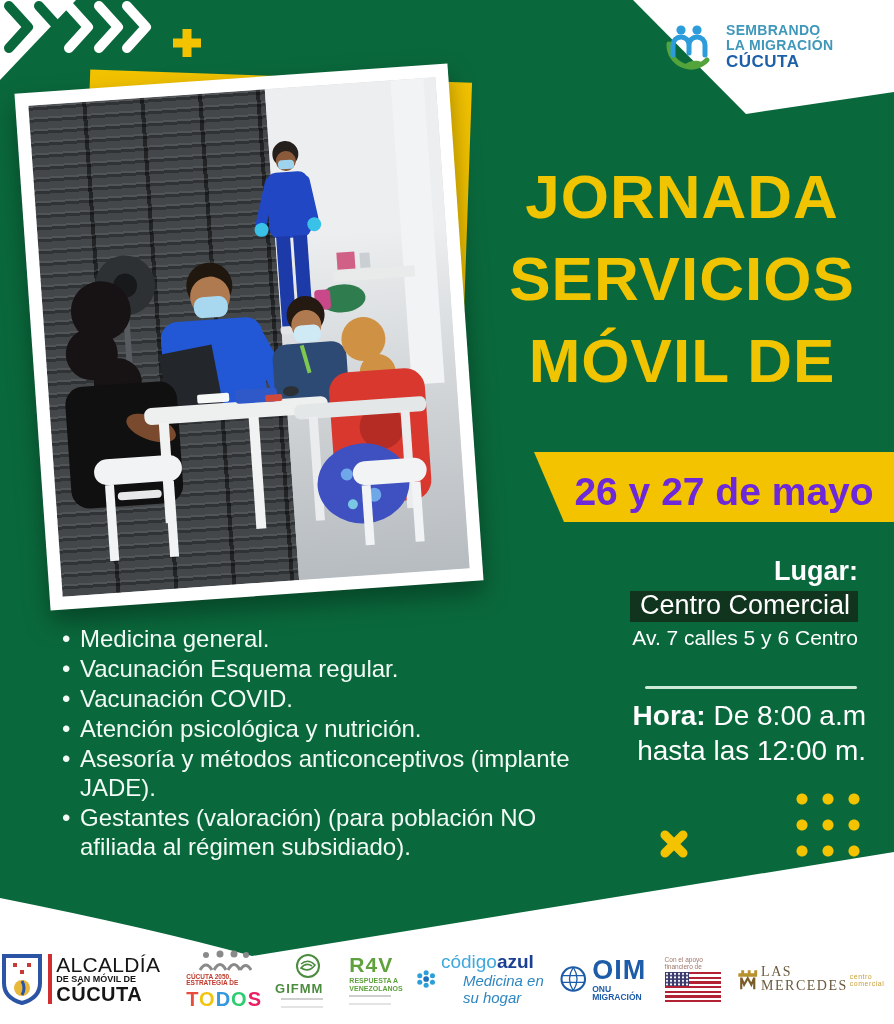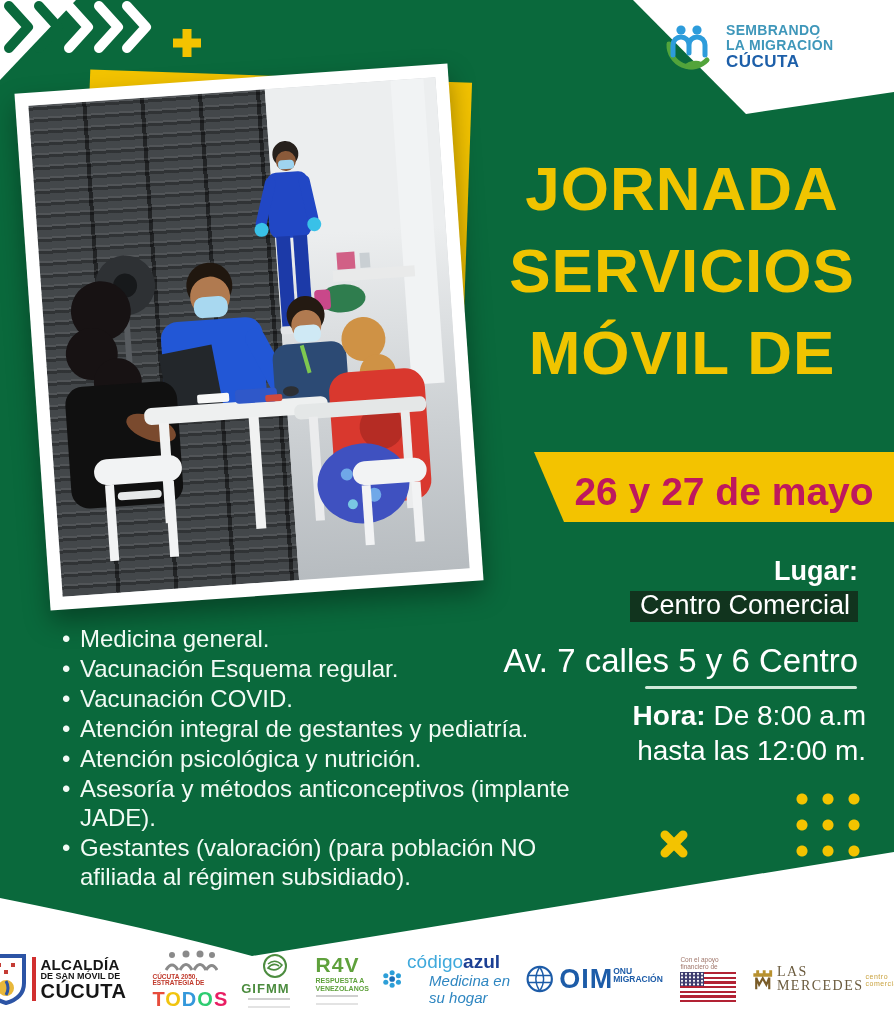--- a/index.html
+++ b/index.html
@@ -26,35 +26,35 @@
   .photo-inner{position:relative;width:100%;height:100%;background:#d7dadc;overflow:hidden;}
   .shutters{position:absolute;left:0;top:0;width:58%;height:100%;background:#43474a;
     background-image:repeating-linear-gradient(180deg,rgba(255,255,255,.08) 0 2px,rgba(0,0,0,.28) 2px 5px,rgba(0,0,0,0) 5px 12px),
                      repeating-linear-gradient(90deg,rgba(0,0,0,0) 0 54px,rgba(0,0,0,.5) 54px 58px);}
   .corridor{position:absolute;right:0;top:0;width:42%;height:100%;
     background:linear-gradient(180deg,#eceeef 0 30%,#ccd0d3 70%,#b7bcc0 100%);}
   .pillar{position:absolute;right:3%;top:0;width:8%;height:62%;background:#f1f3f4;}
   .scene{position:absolute;left:0;top:0;}
 
   
-  .title{position:absolute;left:470px;top:148px;width:424px;text-align:center;color:#f0c400;
+  .title{position:absolute;left:470px;top:156px;width:424px;text-align:center;color:#f0c400;
          font-weight:bold;font-size:62px;line-height:82px;letter-spacing:1px;}
 
   
   .banner{position:absolute;left:528px;top:452px;width:366px;height:70px;background:#f3c300;
           clip-path:polygon(6px 0,366px 0,366px 70px,36px 70px);
           display:flex;align-items:center;justify-content:center;padding-left:26px;box-sizing:border-box;}
-  .banner span{font-size:39px;font-weight:bold;color:#be185d;margin-top:10px;}
+  .banner span{font-size:39px;font-weight:bold;color:#6d28d9;margin-top:10px;}
 
   
   .location{position:absolute;top:556px;right:36px;text-align:right;color:#fff;}
   .loc-label{font-size:27px;font-weight:bold;margin-bottom:3px;}
   .loc-box{display:inline-block;background:#11341e;color:#fff;font-size:27px;line-height:29px;
            padding:0 8px 2px 10px;margin-top:1px;}
-  .loc-plain{font-size:33px;margin-top:20px;}
+  .loc-plain{font-size:21px;margin-top:4px;}
 
   .divider{position:absolute;left:645px;top:686px;width:212px;height:3px;background:#cfe9d9;border-radius:2px;}
 
   
   .schedule{position:absolute;top:698px;right:28px;text-align:right;color:#fff;font-size:28px;line-height:35px;}
   .schedule .b{font-weight:bold;}
 
   
   .services{position:absolute;left:60px;top:624px;width:520px;color:#f2fbf5;}
   .services h3{margin:0 0 6px 0;font-size:27px;font-weight:bold;color:#ffffff;}
@@ -69,21 +69,21 @@
     background-size:26px 26px;}
 
   
   .footer-bg{position:absolute;left:0;bottom:0;}
   .footer{position:absolute;left:0;right:0;bottom:6px;height:78px;display:flex;align-items:center;
           justify-content:center;gap:13px;padding:0 16px;}
   .logo{display:flex;align-items:center;gap:5px;}
   .vr{width:1px;height:46px;background:#d9d9d9;}
 
   .alc-text{border-left:4px solid #d12f2f;padding-left:4px;color:#161616;line-height:1;}
-  .alc-1{font-size:15px;font-weight:bold;letter-spacing:.3px;}
+  .alc-1{font-size:21px;font-weight:normal;letter-spacing:.3px;}
   .alc-2{font-size:9px;font-weight:bold;}
   .alc-3{font-size:20px;font-weight:bold;letter-spacing:.5px;}
 
   .todos{display:flex;flex-direction:column;align-items:center;line-height:1;}
   .todos-cap{font-size:6.5px;font-weight:bold;color:#c0392b;margin:2px 0;}
   .todos-word{font-size:20px;font-weight:bold;letter-spacing:1px;}
   .t0{color:#e74c3c}.t1{color:#f1c40f}.t2{color:#3498db}.t3{color:#2ecc71}.t4{color:#e91e63}
 
   .gifmm{display:flex;flex-direction:column;align-items:flex-end;}
   .gifmm-name{font-size:13px;font-weight:bold;color:#4c8c3f;letter-spacing:1px;}
@@ -92,21 +92,21 @@
   .r4v{display:flex;flex-direction:column;line-height:1.15;}
   .r4v-name{font-size:21px;font-weight:bold;color:#5fa13c;letter-spacing:1px;}
   .r4v-sub{font-size:7px;font-weight:bold;color:#5fa13c;}
 
   .cod{display:flex;flex-direction:column;line-height:1.1;}
   .cod-name{font-size:19px;}
   .cod-1{color:#3fa9dc;}
   .cod-2{color:#1b3f93;font-weight:bold;}
   .cod-tag{font-size:15px;font-style:italic;color:#2e86c1;margin-top:1px;margin-left:22px;}
 
-  .oim{display:flex;flex-direction:row;line-height:1;}
+  .oim{display:flex;flex-direction:column;line-height:1;}
   .oim-name{font-size:27px;font-weight:bold;color:#1d5ca8;letter-spacing:1px;}
   .oim-sub{font-size:8.5px;font-weight:bold;color:#1d5ca8;margin-top:1px;}
 
   .usf{display:flex;flex-direction:column;align-items:center;}
   .usf-cap{font-size:6.5px;color:#a0766a;margin-bottom:2px;}
   .flag{position:relative;width:56px;height:30px;
     background:repeating-linear-gradient(180deg,#b22234 0 2.4px,#ffffff 2.4px 4.7px);}
   .canton{position:absolute;left:0;top:0;width:24px;height:14px;background:#3c3b6e;
     background-image:radial-gradient(circle at 2px 2px,#ffffff .8px,rgba(0,0,0,0) 1.3px);background-size:4px 3.5px;}
 
@@ -263,21 +263,20 @@
       <span>De 8:00 a.m</span>
     </div>
     <div>hasta las 12:00 m.</div>
   </div>
 
   <div class="services">
     <ul>
       <li>Medicina general.</li>
       <li>Vacunación Esquema regular.</li>
       <li>Vacunación COVID.</li>
-      <li>Atención integral de gestantes y pediatría.</li>
       <li>Atención psicológica y nutrición.</li>
       <li>Asesoría y métodos anticonceptivos (implante JADE).</li>
       <li>Gestantes (valoración) (para población NO afiliada al régimen subsidiado).</li>
     </ul>
   </div>
 
   <svg class="x-mark" width="36" height="36" viewBox="0 0 36 36">
     <path d="M9,9 L27,27 M27,9 L9,27" stroke="#f3c300" stroke-width="9" stroke-linecap="round"></path>
   </svg>
   <div class="dots-grid"></div>

